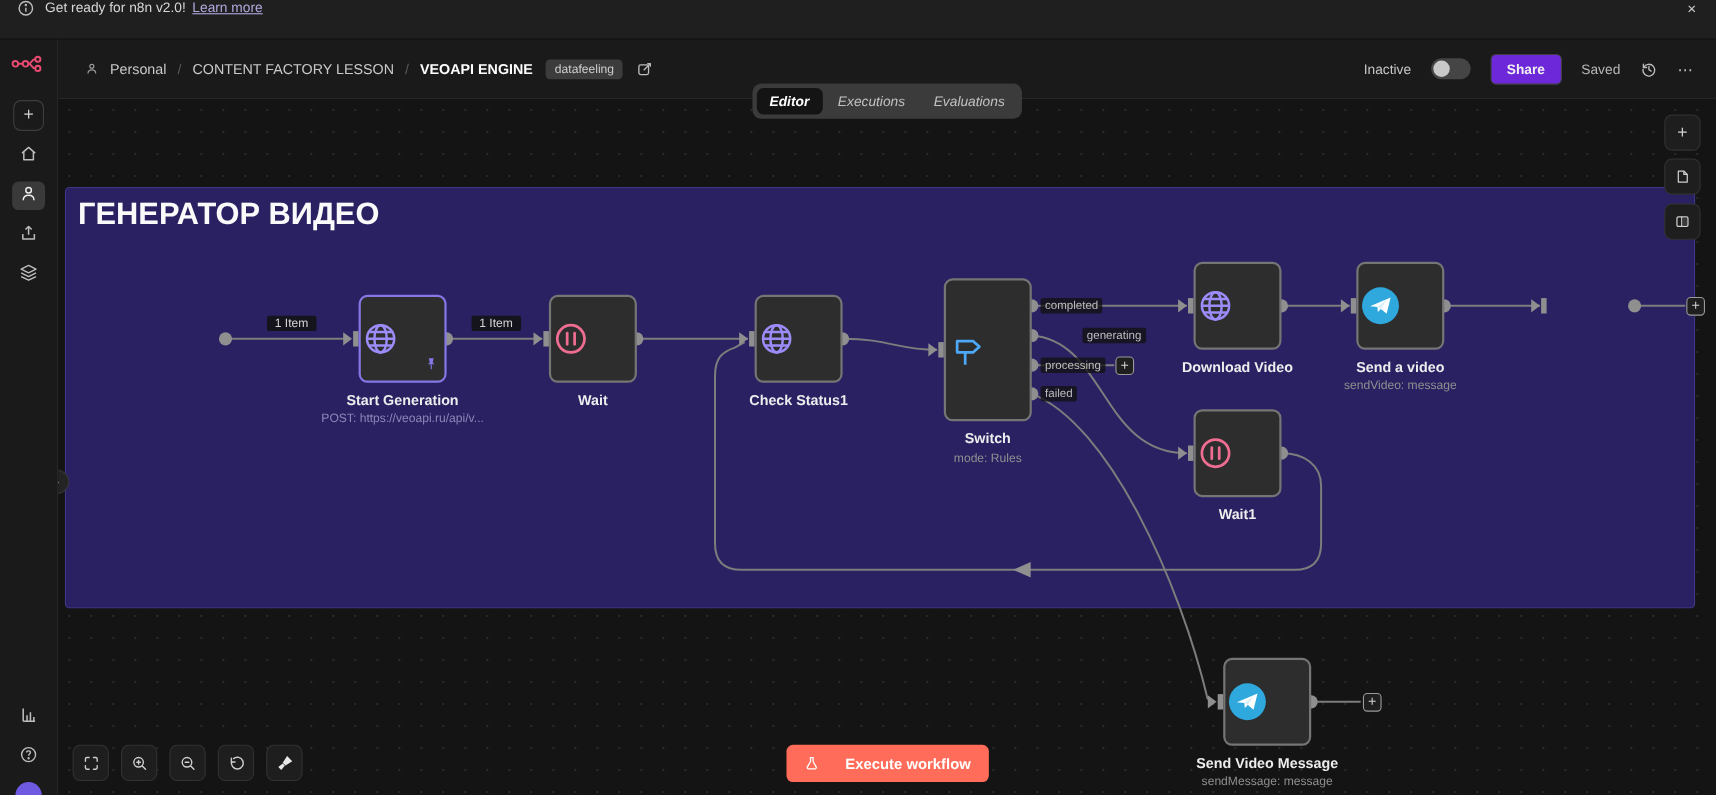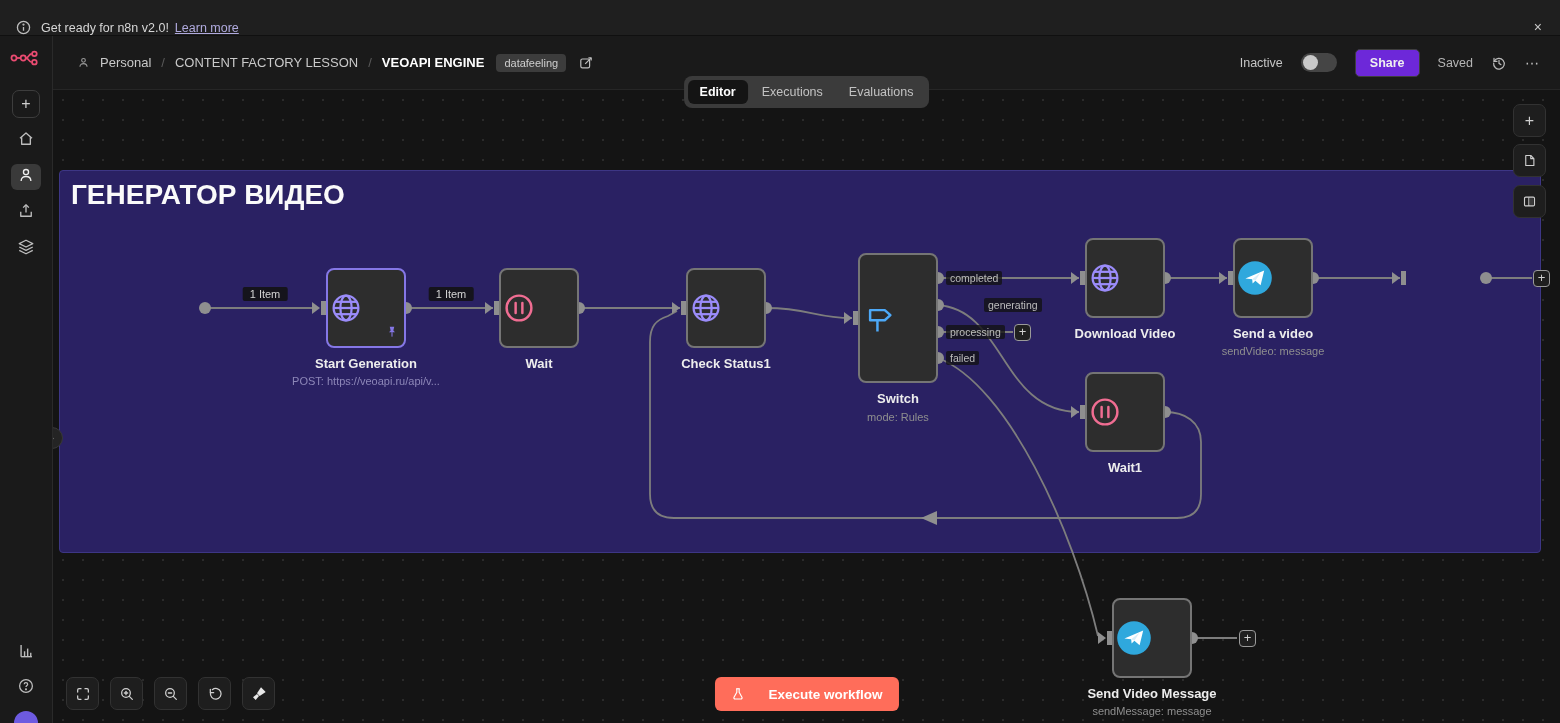--- a/index.html
+++ b/index.html
@@ -1,20 +1,20 @@
 <!DOCTYPE html>
 <html><head>
 <meta charset="utf-8">
 <style>
   * { margin:0; padding:0; box-sizing:border-box; }
   html,body { width:1560px; height:723px; overflow:hidden; background:#141414;
     font-family:"Liberation Sans", sans-serif; color:#e6e6e6; }
 
   
-  .banner { height:36px; background:#1f1f1f; display:flex; align-items:flex-end;
+  .banner { height:36px; background:#1f1f1f; display:flex; align-items:flex-start;
     padding:0 16px; font-size:12.5px; color:#d6d6d6; position:relative; border-bottom:1px solid #101010;}
   .banner .info { margin-right:10px; display:flex; }
   .banner a { color:#b0aade; text-decoration:underline; margin-left:6px; cursor:pointer; }
   .banner .close { position:absolute; right:18px; color:#c9c9c9; font-size:14px; cursor:pointer; }
 
   
   .main { display:flex; height:687px; }
   .sidebar { width:53px; background:#1a1a1a; border-right:1px solid #2a2a2a;
     display:flex; flex-direction:column; align-items:center; position:relative; }
   .logo { margin-top:12px; }
@@ -46,21 +46,21 @@
     top:2px; left:2px; }
   .share-btn { border:1px solid #3f3f3f; background:#6d28d9; color:#f0f0f0; font-size:12.5px;
     font-weight:600; padding:6px 14px; border-radius:5px; cursor:pointer; }
   .saved { font-size:12.5px; color:#b5b5b5; }
   .hicon { color:#bdbdbd; cursor:pointer; display:flex; }
   .dots { font-size:14px; color:#bdbdbd; letter-spacing:1px; cursor:pointer; }
 
   
   .tabs { position:absolute; top:40px; left:50%; transform:translateX(-50%); z-index:6;
     background:#3b3b3b; border-radius:8px; padding:4px; display:flex; gap:2px; }
-  .tab { font-size:12.5px; color:#c2c2c2; padding:5px 12px; border-radius:6px; cursor:pointer; }
+  .tab { font-size:12.5px; color:#c2c2c2; padding:5px 12px; border-radius:6px; cursor:pointer;font-style:italic; }
   .tab.active { background:#141414; color:#fff; font-weight:700; }
 
   
   .canvas { position:absolute; top:54px; left:0; width:1507px; height:633px; overflow:hidden;
     background:#141414;
     background-image:radial-gradient(circle, #2b2b2b 1px, transparent 1.3px);
     background-size:20px 20px; }
   .group-box { position:absolute; left:6px; top:80px; width:1482px; height:383px;
     background:#2a2163; border:1px solid #3d3685; border-radius:4px; }
   .group-title { position:absolute; left:11px; top:8px; font-size:28px; font-weight:700; color:#fafafa; }

